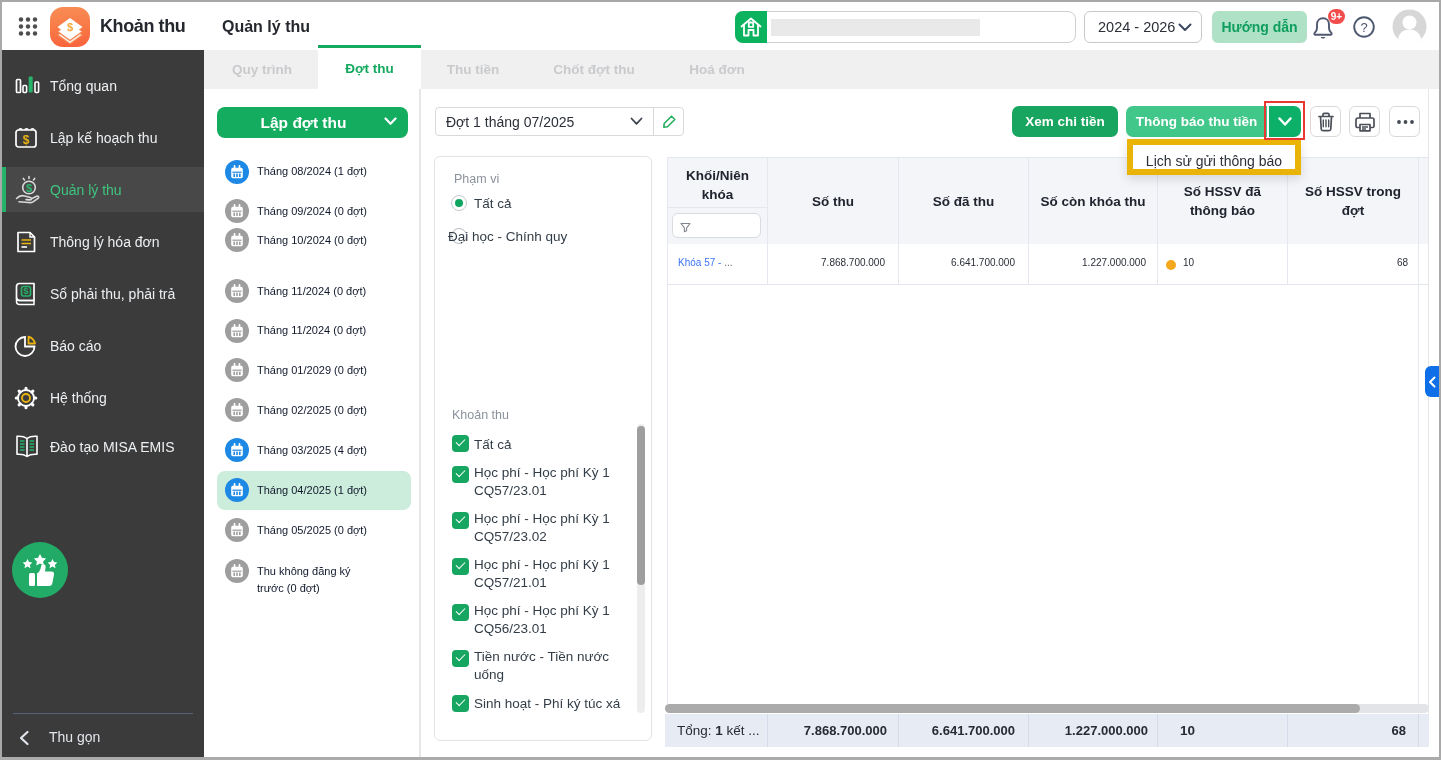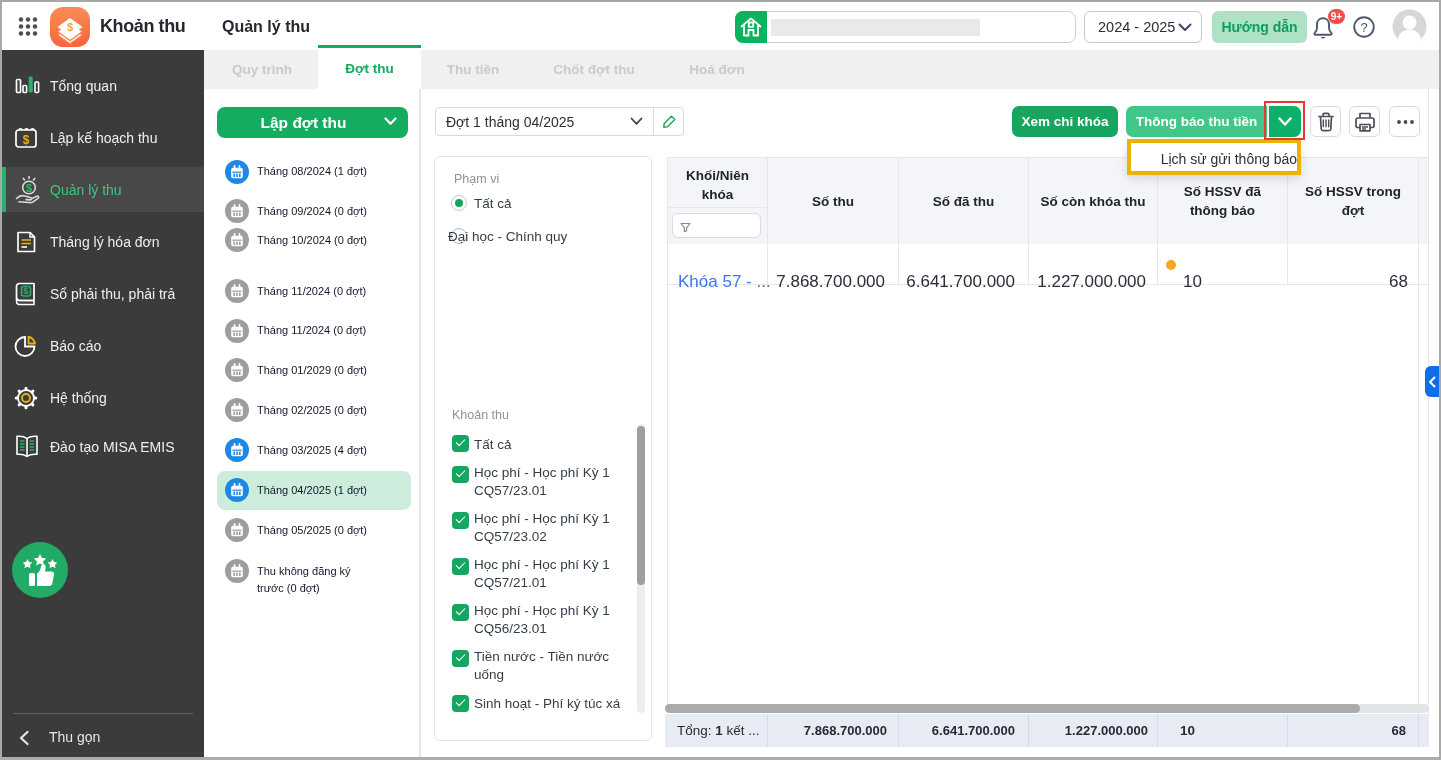--- a/index.html
+++ b/index.html
@@ -63,28 +63,28 @@
 .clbl{position:absolute;left:474px;width:160px;font-size:13.5px;color:#333d47;line-height:17.5px}
 #fscrolltrack{left:637px;top:424px;width:8px;height:289px;background:#ededed;border-radius:4px}
 #fscrollbar{left:637px;top:426px;width:8px;height:159px;background:#9e9e9e;border-radius:4px}
 
 #btnview{left:1012px;top:106px;width:106px;height:31px;border-radius:7px;background:#18a55f;color:#fff;font-size:13.5px;font-weight:bold;text-align:center;line-height:31px}
 #btnnotify{left:1126px;top:106px;width:141px;height:31px;border-radius:7px 0 0 7px;background:#40c789;color:#fff;font-size:13.5px;font-weight:bold;text-align:center;line-height:31px}
 #btncaret{left:1269px;top:106px;width:32px;height:31px;border-radius:0 7px 7px 0;background:#0db068}
 .iconbtn{position:absolute;top:106px;width:31px;height:31px;border:1px solid #d9d9d9;border-radius:6px;background:#fff}
 
 #redbox1{z-index:11;left:1264px;top:101px;width:41px;height:39px;border:2px solid #e8382f}
-#popup{z-index:10;left:1127px;top:139px;width:174px;height:36px;background:#fff;border:4px solid #eab308;box-shadow:0 4px 10px rgba(0,0,0,.13);font-size:14px;color:#2a2f38;text-align:right;line-height:32px}
+#popup{z-index:10;left:1127px;top:139px;width:174px;height:36px;background:#fff;border:6px solid #eab308;box-shadow:0 4px 10px rgba(0,0,0,.13);font-size:14px;color:#2a2f38;text-align:center;line-height:32px}
 
 #thead{left:667px;top:157px;width:762px;height:87px;background:#f4f5f9;border-top:1px solid #e4e7ed;border-left:1px solid #e4e7ed}
 .vline{position:absolute;width:1px;background:#e4e7ed;z-index:4}
 .hcell{position:absolute;font-size:13.5px;font-weight:bold;color:#20242e;text-align:center;line-height:19px}
 #filterbox{left:672px;top:213px;width:89px;height:25px;background:#fff;border:1px solid #d8dbe0;border-radius:6px}
 #trow{left:667px;top:244px;width:762px;height:41px;background:#fff;border-bottom:1px solid #e4e7ed}
-.tcell{position:absolute;top:272px;font-size:17px;color:#2a2f38}
+.tcell{position:absolute;top:257px;font-size:10px;color:#2a2f38}
 .num{text-align:right}
 #hscrollbar{left:665px;top:704px;width:695px;height:9px;background:#ababab;border-radius:5px}
 #tfoot{left:665px;top:714px;width:764px;height:33px;background:#e7ebf4}
 .fcell{position:absolute;top:723px;font-size:13.5px;color:#262b35;font-weight:bold}
 .fcell.num{font-size:13px}
 #bluetab{left:1425px;top:366px;width:14px;height:31px;border-radius:6px 0 0 6px;background:#0e6fe8}
 </style></head>
 <body>
 <div class="ab" id="topbar"></div>
 <svg class="ab" style="left:18px;top:16px" width="20" height="21" viewBox="0 0 20 21">
@@ -112,21 +112,21 @@
 <div class="ab" id="modname">Quản lý thu</div>
 <div class="ab" id="search"></div>
 <div class="ab" id="homebtn"><svg width="32" height="32" viewBox="0 0 32 32">
       <g fill="none" stroke="#fff" stroke-width="1.8" stroke-linecap="round" stroke-linejoin="round">
         <path d="M9 14.5 L9 24.5 L13.5 24.5 L13.5 19 L18.5 19 L18.5 24.5 L23 24.5 L23 14.5"></path>
         <path d="M6.5 15.5 L16 7.5 L25.5 15.5"></path>
         <rect x="13.8" y="11.5" width="4.4" height="4.4"></rect>
       </g>
     </svg></div>
 <div class="ab" id="redact"></div>
-<div class="ab" id="yearsel">2024 - 2025</div>
+<div class="ab" id="yearsel">2024 - 2026</div>
 <svg class="ab" style="left:1178px;top:23px" width="14" height="9" viewBox="0 0 14 9">
     <path d="M1.5 1.5 L7 7 L12.5 1.5" fill="none" stroke="#3c4760" stroke-width="2" stroke-linecap="round" stroke-linejoin="round"></path>
   </svg>
 <div class="ab" id="guide">Hướng dẫn</div>
 <svg class="ab" style="left:1310px;top:16px" width="26" height="24" viewBox="0 0 26 24">
     <path d="M13 2.2 C9.2 2.2 7 5.1 7 8.4 L7 12 C7 14.3 5.9 15.8 4.7 16.9 C3.9 17.7 4.4 18.8 5.5 18.8 L20.5 18.8 C21.6 18.8 22.1 17.7 21.3 16.9 C20.1 15.8 19 14.3 19 12 L19 8.4 C19 5.1 16.8 2.2 13 2.2 Z" fill="none" stroke="#4e586e" stroke-width="1.9" stroke-linejoin="round"></path>
     <path d="M10.6 21 A2.5 2.2 0 0 0 15.4 21 Z" fill="#4e586e"></path>
   </svg>
 <div class="ab" style="left:1328px;top:9px;width:17px;height:15px;border-radius:8px;background:#f34c4c;color:#fff;font-size:10px;font-weight:bold;text-align:center;line-height:15px">9+</div>
 <svg class="ab" style="left:1353px;top:16px" width="22" height="22" viewBox="0 0 22 22">
@@ -181,21 +181,21 @@
   </div>
 <div class="sitem ab" style="left:2px;top:216px">
 <svg width="26" height="26" viewBox="0 0 26 26">
       <g fill="none" stroke="#fff" stroke-width="1.7">
         <path d="M5 3.5 L17 3.5 L21.5 8 L21.5 22.5 L5 22.5 Z" stroke-linejoin="round"></path>
         <path d="M17 3.5 L17 8 L21.5 8" stroke-width="1.4"></path>
       </g>
       <path d="M8.5 11 L18 11 M8.5 14.5 L18 14.5" stroke="#e9b211" stroke-width="1.7"></path>
       <path d="M8.5 18 L14 18" stroke="#fff" stroke-width="1.6"></path>
     </svg>
-<div class="lbl">Tháng lý hóa đơn</div>
+<div class="lbl">Thông lý hóa đơn</div>
   </div>
 <div class="sitem ab" style="left:2px;top:268px">
 <svg width="26" height="26" viewBox="0 0 26 26">
       <g fill="none" stroke="#fff" stroke-width="1.7">
         <path d="M6.5 2.5 L21 2.5 L21 19.5 L6.5 19.5 C4.6 19.5 3.5 18.3 3.5 16.5 L3.5 5.5 C3.5 3.7 4.6 2.5 6.5 2.5 Z" stroke-linejoin="round"></path>
         <path d="M3.5 16.5 C3.5 18.3 4.6 19.5 6.5 19.5 L21 19.5 L21 23.5 L6.5 23.5 C4.6 23.5 3.5 22.3 3.5 20.5 Z" stroke-width="1.5"></path>
       </g>
       <rect x="8.5" y="5.5" width="9" height="9.5" rx="2" fill="none" stroke="#27b269" stroke-width="1.6"></rect>
       <text x="13" y="13.2" font-size="9.5" font-weight="bold" fill="#27b269" text-anchor="middle" font-family="Liberation Sans">$</text>
     </svg>
@@ -414,31 +414,31 @@
           <rect x="11.2" y="13.6" width="1.6" height="3.4"></rect>
           <rect x="14" y="13.6" width="1.6" height="3.4"></rect>
         </g>
       </svg>
       <span class="mt">Thu không đăng ký<br>trước (0 đợt)</span>
     </div>
 </div>
 <div class="ab" id="content"></div>
 
 <div class="ab" id="ddwrap"></div>
-<div class="ab" id="ddtext">Đợt 1 tháng 04/2025</div>
+<div class="ab" id="ddtext">Đợt 1 tháng 07/2025</div>
 <svg class="ab" style="left:630px;top:117px" width="13" height="9" viewBox="0 0 13 9">
     <path d="M1.5 1.5 L6.5 6.8 L11.5 1.5" fill="none" stroke="#3c4450" stroke-width="1.8" stroke-linecap="round" stroke-linejoin="round"></path>
   </svg>
 <div class="ab" id="ddsep"></div>
 <svg class="ab" style="left:661px;top:113px" width="17" height="17" viewBox="0 0 17 17">
     <g fill="none" stroke="#27ae60" stroke-width="1.6" stroke-linecap="round" stroke-linejoin="round">
       <path d="M10.5 3.2 L13.8 6.5 L6.5 13.8 L2.8 14.2 L3.2 10.5 Z"></path>
     </g>
   </svg>
-<div class="ab" id="btnview">Xem chi khóa</div>
+<div class="ab" id="btnview">Xem chi tiền</div>
 <div class="ab" id="btnnotify">Thông báo thu tiền</div>
 <div class="ab" id="btncaret">
     <svg style="position:absolute;left:9px;top:11px" width="14" height="10" viewBox="0 0 14 10">
       <path d="M1.5 1.5 L7 7.5 L12.5 1.5" fill="none" stroke="#fff" stroke-width="2.4" stroke-linecap="round" stroke-linejoin="round"></path>
     </svg>
   </div>
 <div class="iconbtn ab" style="left:1310px">
     <svg style="position:absolute;left:5px;top:4px" width="20" height="22" viewBox="0 0 20 22">
       <g fill="none" stroke="#4b4f58" stroke-width="1.7" stroke-linecap="round">
         <path d="M3 5.5 L17 5.5 M7 5.5 L7 3.5 C7 2.8 7.5 2.3 8.2 2.3 L11.8 2.3 C12.5 2.3 13 2.8 13 3.5 L13 5.5 M4.5 5.5 L5.2 18 C5.3 19 6 19.7 7 19.7 L13 19.7 C14 19.7 14.7 19 14.8 18 L15.5 5.5"></path>

